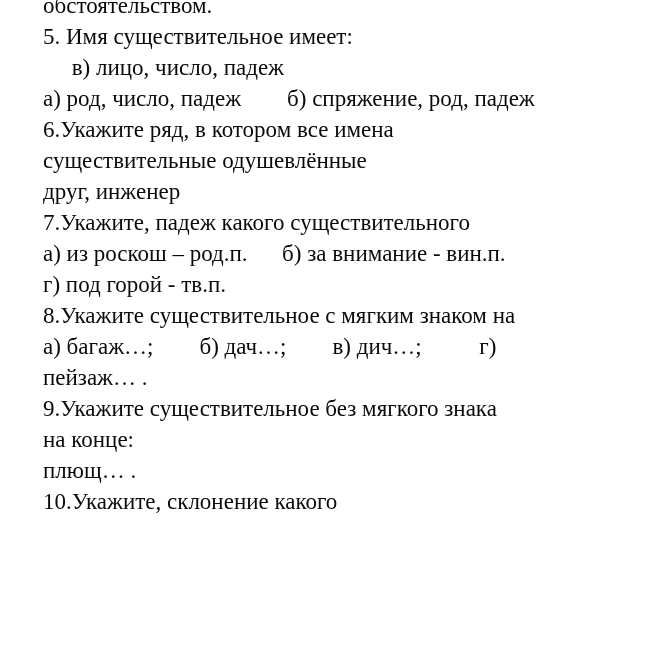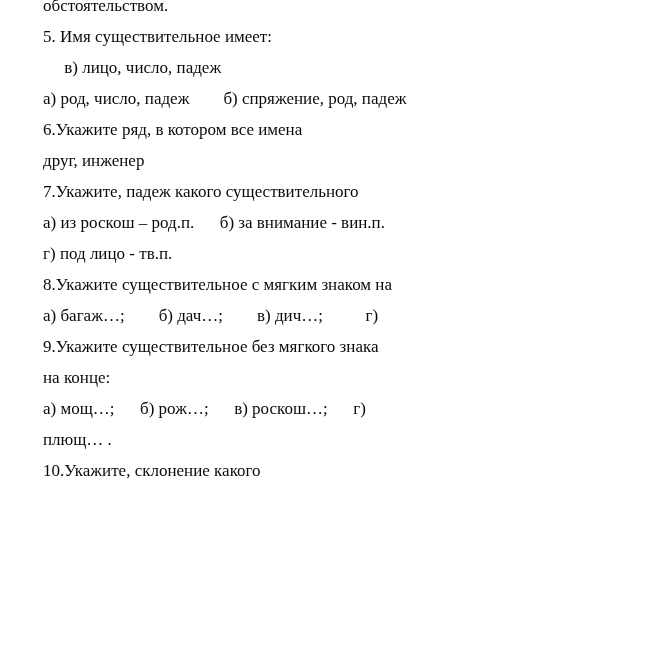--- a/index.html
+++ b/index.html
@@ -9,21 +9,21 @@
     height: 652px;
     overflow: hidden;
     background: #ffffff;
   }
   .page {
     position: relative;
     width: 652px;
     height: 652px;
     overflow: hidden;
     font-family: "Liberation Serif", "DejaVu Serif", serif;
-    font-size: 17px;
+    font-size: 23px;
     line-height: 31px;
     color: #0a0a0a;
   }
   .content {
     margin-top: -10px;
     padding-left: 43px;
   }
   .line {
     height: 31px;
     white-space: pre;
@@ -39,30 +39,31 @@
 <div class="page" style="color: rgb(10, 10, 10);">
   <div class="content">
 
     <div class="line">обстоятельством.</div>
 
     <div class="line bold">5. Имя существительное имеет:</div>
     <div class="line">     в) лицо, число, падеж</div>
     <div class="line">а) род, число, падеж        б) спряжение, род, падеж</div>
 
     <div class="line bold">6.Укажите ряд, в котором все имена</div>
+    <div class="line bold">существительные одушевлённые</div>
     <div class="line">друг, инженер</div>
 
     <div class="line bold">7.Укажите, падеж какого существительного</div>
     <div class="line">а) из роскош – род.п.      б) за внимание - вин.п.</div>
-    <div class="line">г) под лицо - тв.п.</div>
+    <div class="line">г) под горой - тв.п.</div>
 
     <div class="line bold">8.Укажите существительное с мягким знаком на</div>
     <div class="line">а) багаж…;        б) дач…;        в) дич…;          г)</div>
+    <div class="line">пейзаж… .</div>
 
     <div class="line bold">9.Укажите существительное без мягкого знака</div>
     <div class="line bold">на конце:</div>
-    <div class="line">а) мощ…;      б) рож…;      в) роскош…;      г)</div>
     <div class="line">плющ… .</div>
 
     <div class="line bold">10.Укажите, склонение какого</div>
 
   </div>
 </div>
 
 </body></html>

